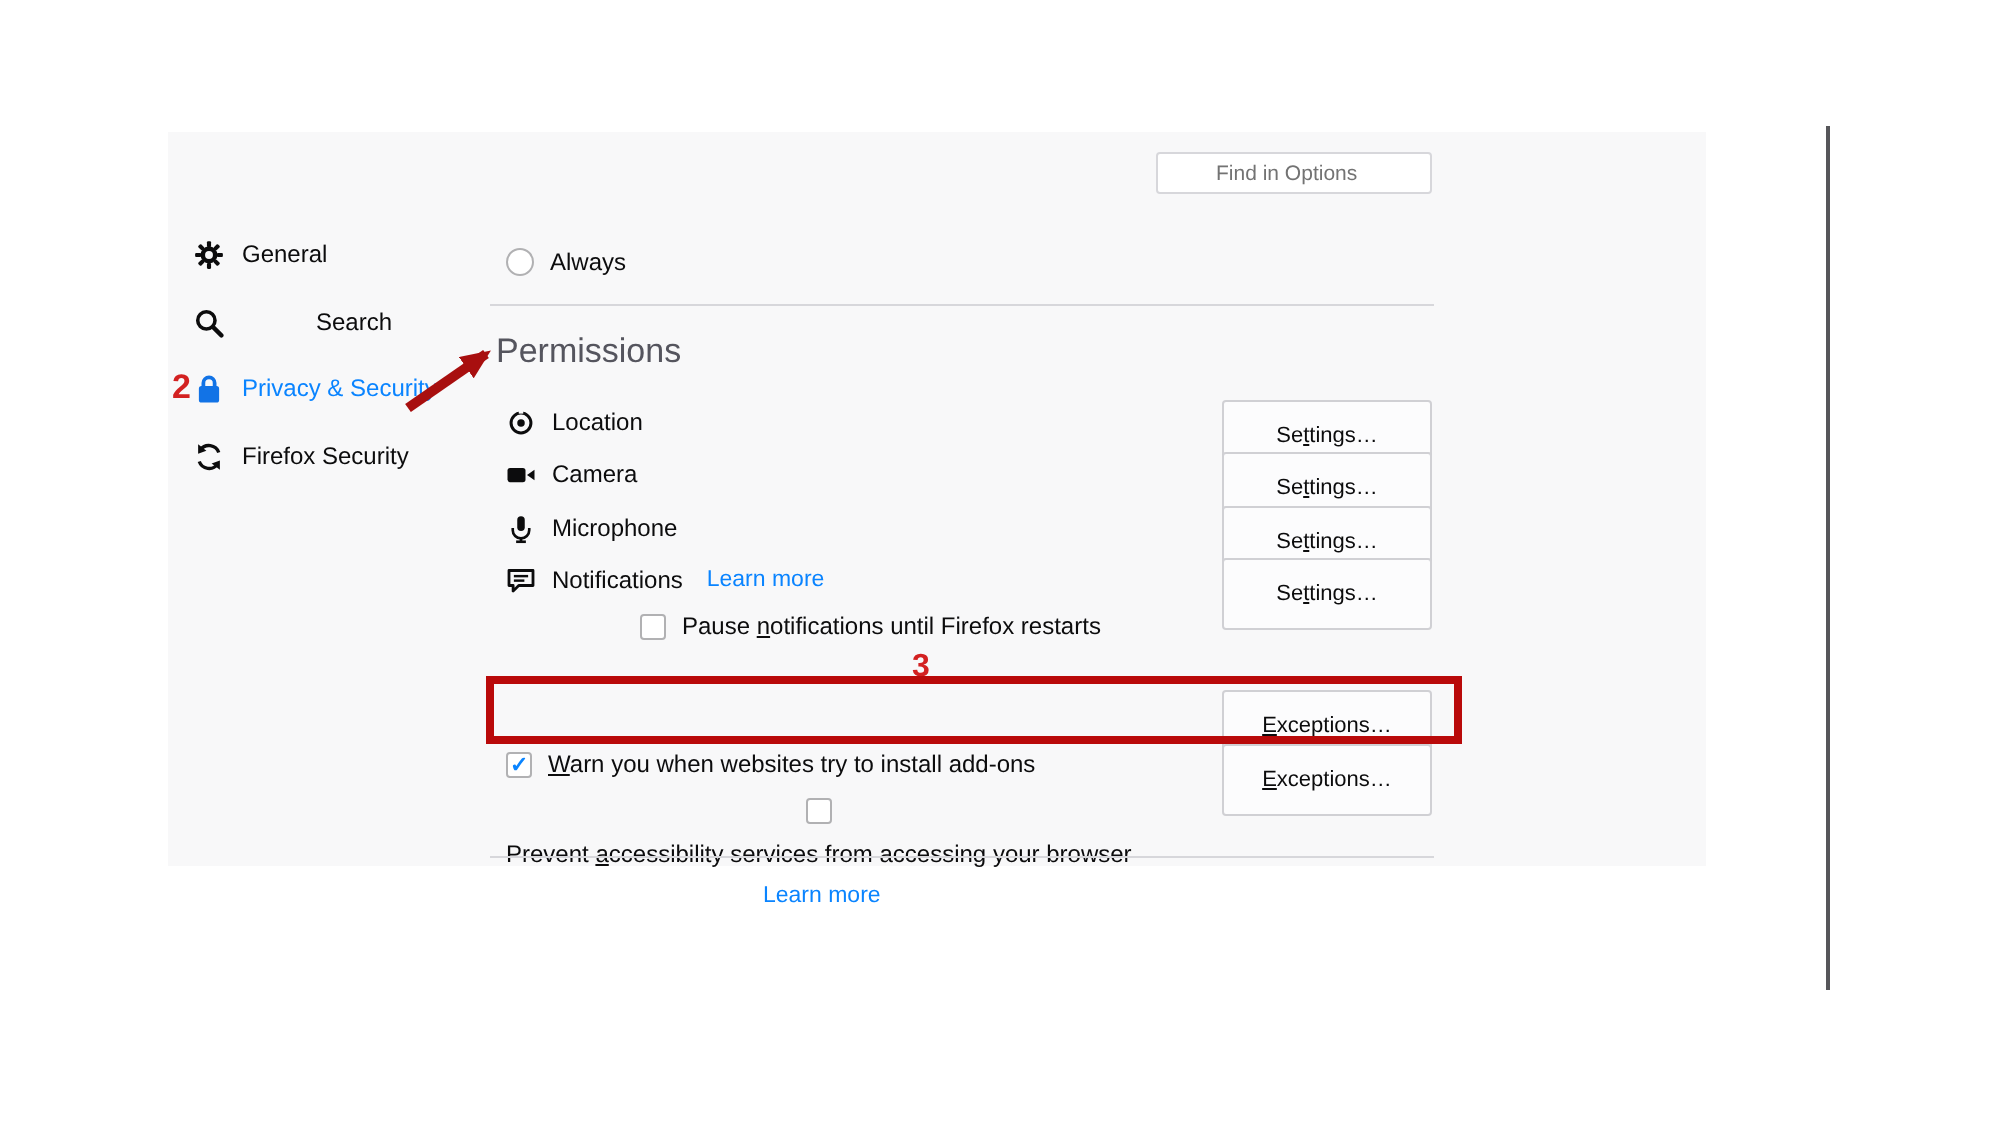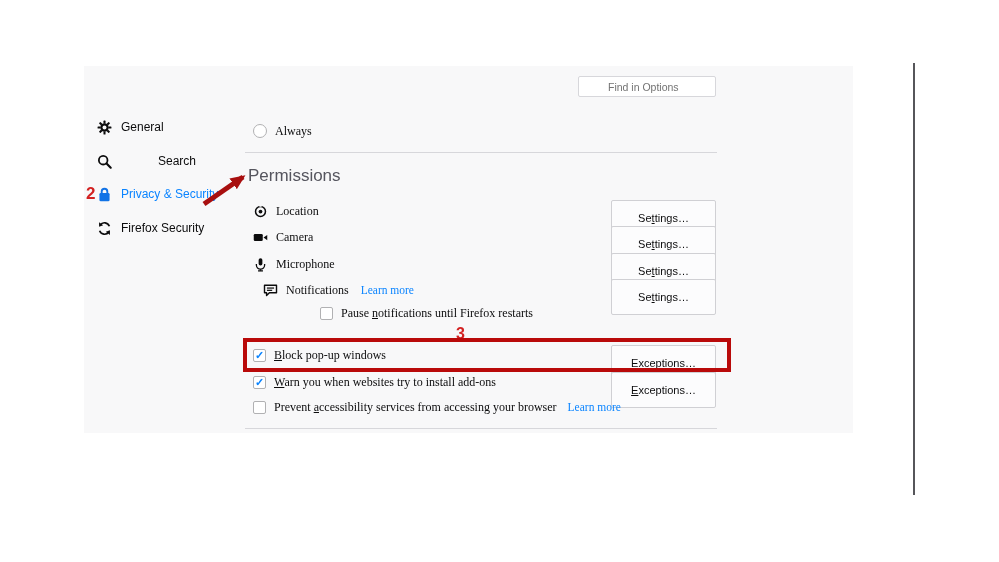--- a/index.html
+++ b/index.html
@@ -26,21 +26,21 @@
   
   .side-item {
     position:absolute; left:13px; display:flex; align-items:flex-start; gap:9px;
     height:17px; cursor:pointer;
   }
   .side-item .lbl { font-size:12px; color:#0c0c0d; white-space:nowrap; }
   .side-item.active .lbl { color:#0a84ff; }
   .icon15 { width:15px; height:15px; flex:0 0 15px; display:block; }
   
   .row {
-    position:absolute; display:flex; align-items:center; gap:8px; height:16px;font-family:Liberation Serif, serif;
+    position:absolute; display:flex; align-items:center; gap:8px; height:16px;
   }
   .row .lbl { font-size:12px; color:#0c0c0d; white-space:nowrap; }
   .link { font-size:11.5px; color:#0a84ff; cursor:pointer; white-space:nowrap; }
   .divider { position:absolute; left:161px; width:472px; height:1px; background:#d7d7db; }
   .section-title { position:absolute; left:164px; font-size:17px; font-weight:400; color:#55555e; }
   .btn {
     position:absolute; left:527px; width:105px; height:36px;
     background:#fcfcfd; border:1px solid #d0d0d4; border-radius:2px;
     font-family:"Liberation Sans", sans-serif; font-size:11px; color:#0c0c0d;
     display:flex; align-items:center; justify-content:center; cursor:pointer;
@@ -165,61 +165,55 @@
         <path d="M3.6 7.4 v1.2 a4.4 4.4 0 0 0 8.8 0 V7.4" fill="none" stroke="#0c0c0d" stroke-width="1.4"></path>
         <line x1="8" y1="13" x2="8" y2="14.6" stroke="#0c0c0d" stroke-width="1.4"></line>
         <line x1="5.4" y1="14.8" x2="10.6" y2="14.8" stroke="#0c0c0d" stroke-width="1.4"></line>
       </svg>
       <span class="lbl">Microphone</span>
     </div>
     <button class="btn" style="top:187px;">
       <span><span>Se</span><span class="u">t</span><span>tings…</span></span>
     </button>
 
-    <div class="row" style="left:169px; top:216px;margin-left:10px;">
+    <div class="row" style="left:169px; top:216px;">
       <svg class="icon15" viewBox="0 0 16 16">
         <path d="M1.6 2.4 h12.8 v8 H6.8 l-3 3 v-3 H1.6 z" fill="none" stroke="#0c0c0d" stroke-width="1.5" stroke-linejoin="round"></path>
         <line x1="4.2" y1="5.4" x2="11.8" y2="5.4" stroke="#0c0c0d" stroke-width="1.3"></line>
         <line x1="4.2" y1="7.8" x2="9.8" y2="7.8" stroke="#0c0c0d" stroke-width="1.3"></line>
       </svg>
       <span class="lbl">Notifications</span>
       <span class="link" style="margin-left:4px;">Learn more</span>
     </div>
     <button class="btn" style="top:213px;">
       <span><span>Se</span><span class="u">t</span><span>tings…</span></span>
     </button>
 
     <div class="row" style="left:188px; top:239px;margin-left:48px;">
       <span class="cb"></span>
       <span class="lbl sublbl">
         <span>Pause </span><span class="u">n</span><span>otifications until Firefox restarts</span>
       </span>
     </div>
 
-    <div class="row" style="left:169px; top:281px;">
-      <span class="cb checked"></span>
-      <span class="lbl">
-        <span></span><span class="u">B</span><span>lock pop-up windows</span>
-      </span>
-    </div>
     <button class="btn" style="top:279px;">
       <span><span></span><span class="u">E</span><span>xceptions…</span></span>
     </button>
 
     <div class="row" style="left:169px; top:308px;">
       <span class="cb checked"></span>
       <span class="lbl">
         <span></span><span class="u">W</span><span>arn you when websites try to install add-ons</span>
       </span>
     </div>
     <button class="btn" style="top:306px;">
       <span><span></span><span class="u">E</span><span>xceptions…</span></span>
     </button>
 
-    <div class="row" style="left:169px; top:333px;">
+    <div class="row" style="left:169px; top:333px;flex-direction:column;">
       <span class="cb"></span>
       <span class="lbl">
         <span>Prevent </span><span class="u">a</span><span>ccessibility services from accessing your browser</span>
       </span>
       <span class="link" style="margin-left:3px;">Learn more</span>
     </div>
 
     <div class="divider" style="top:362px;"></div>
   </div>
 

